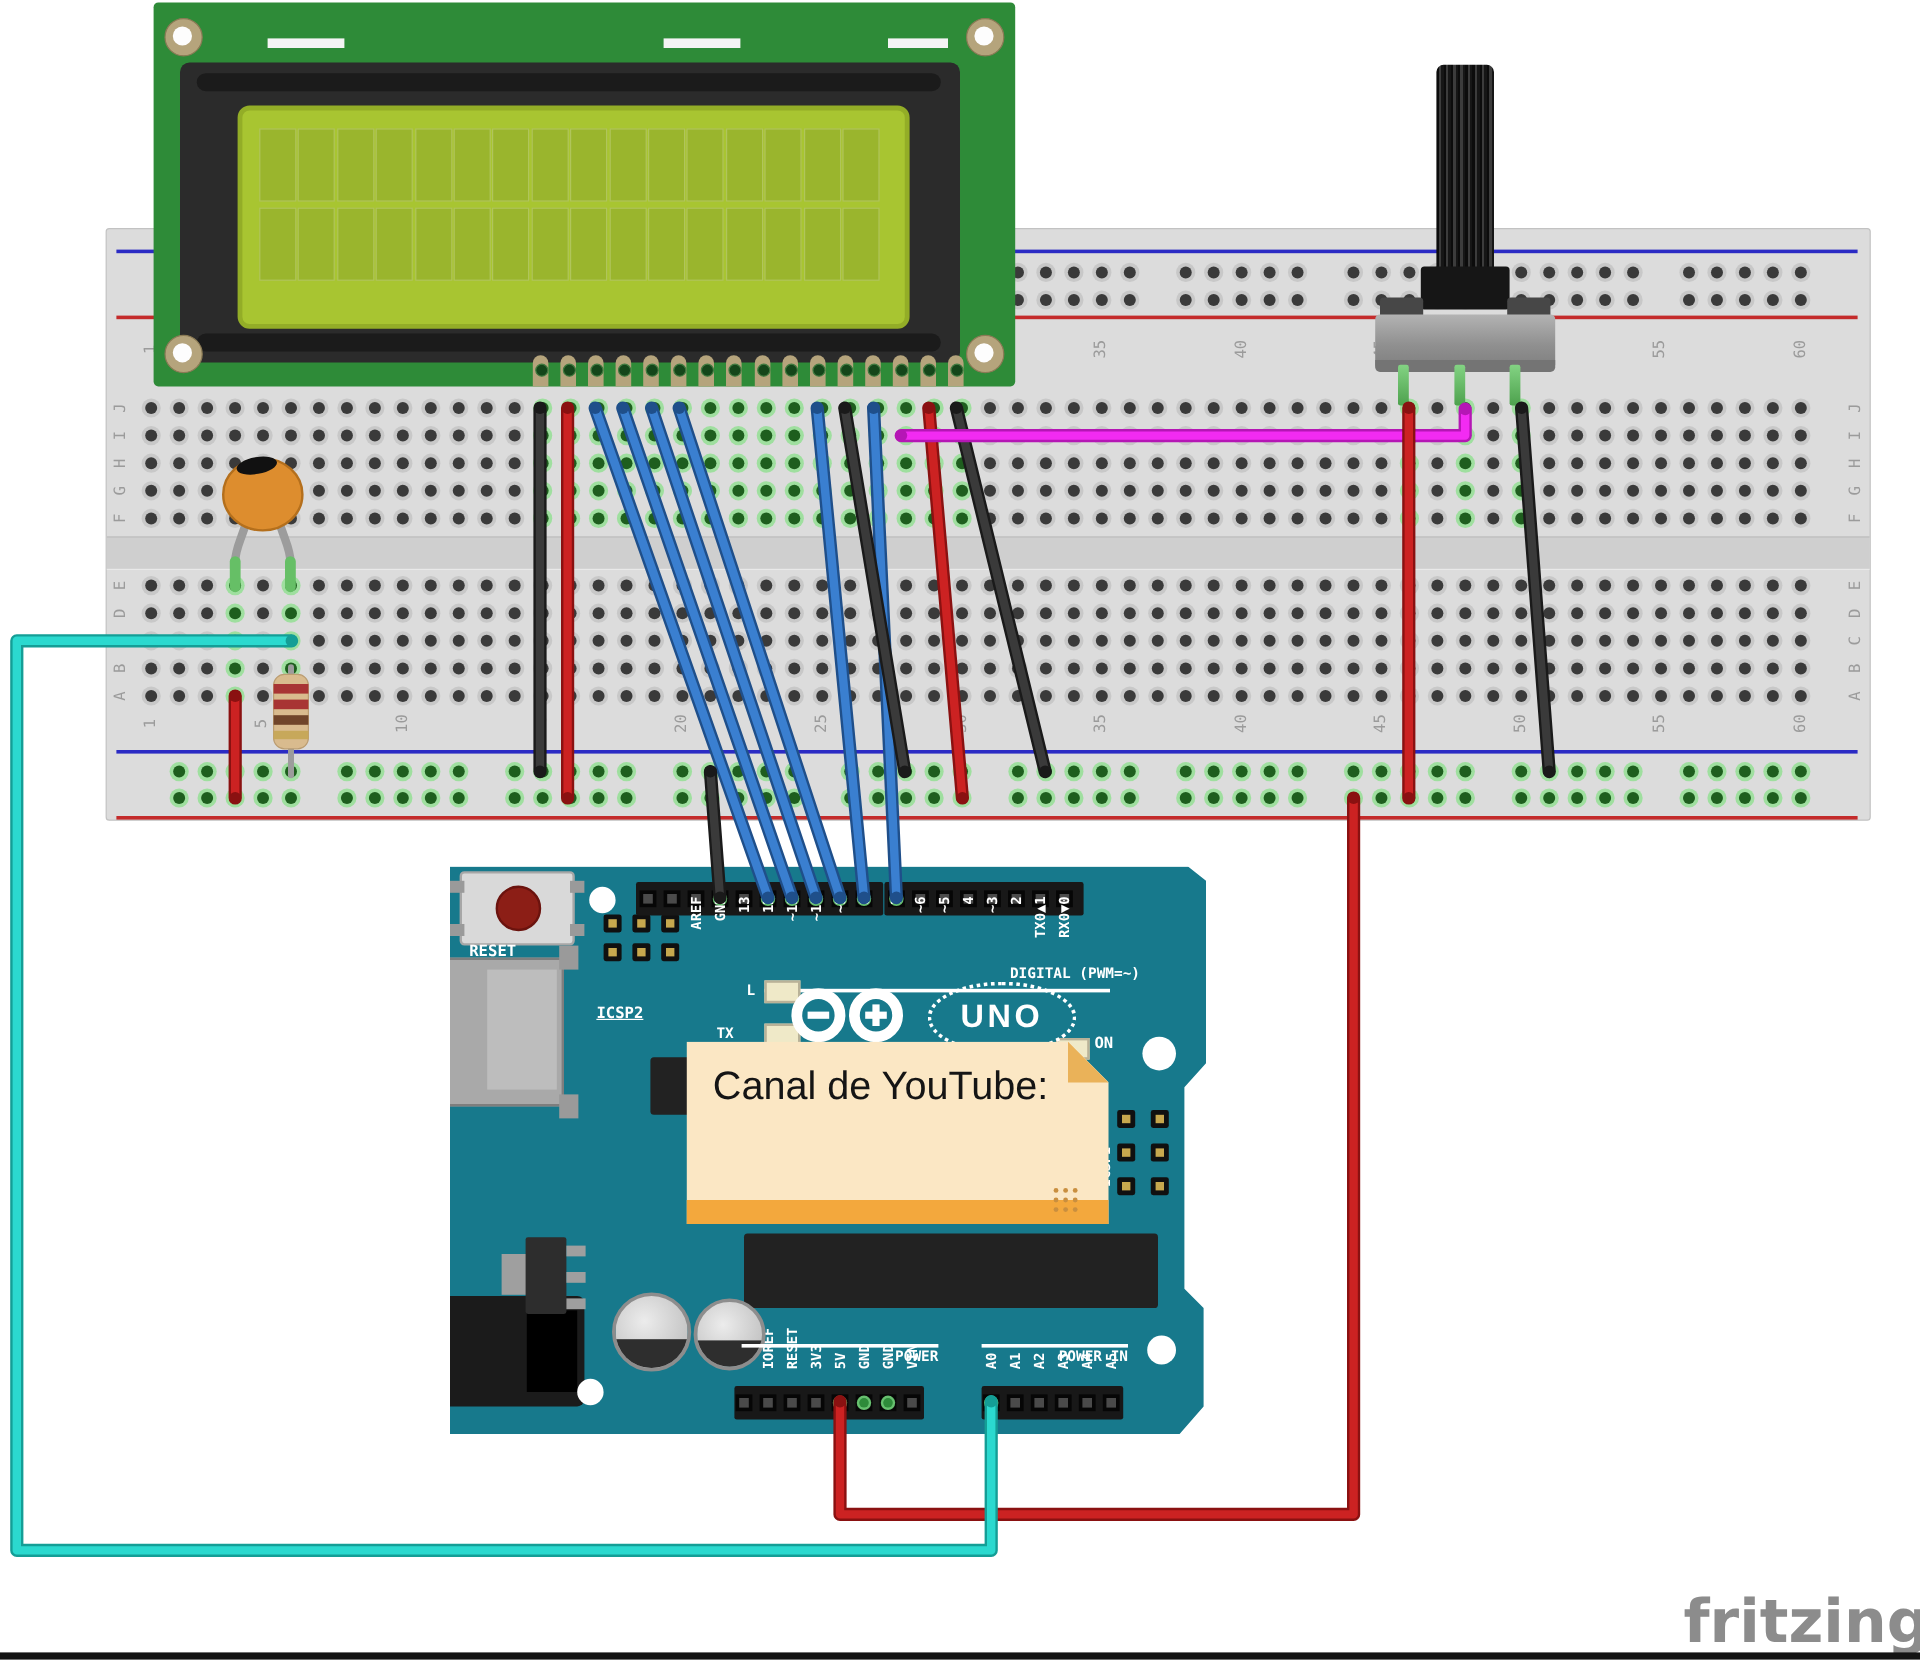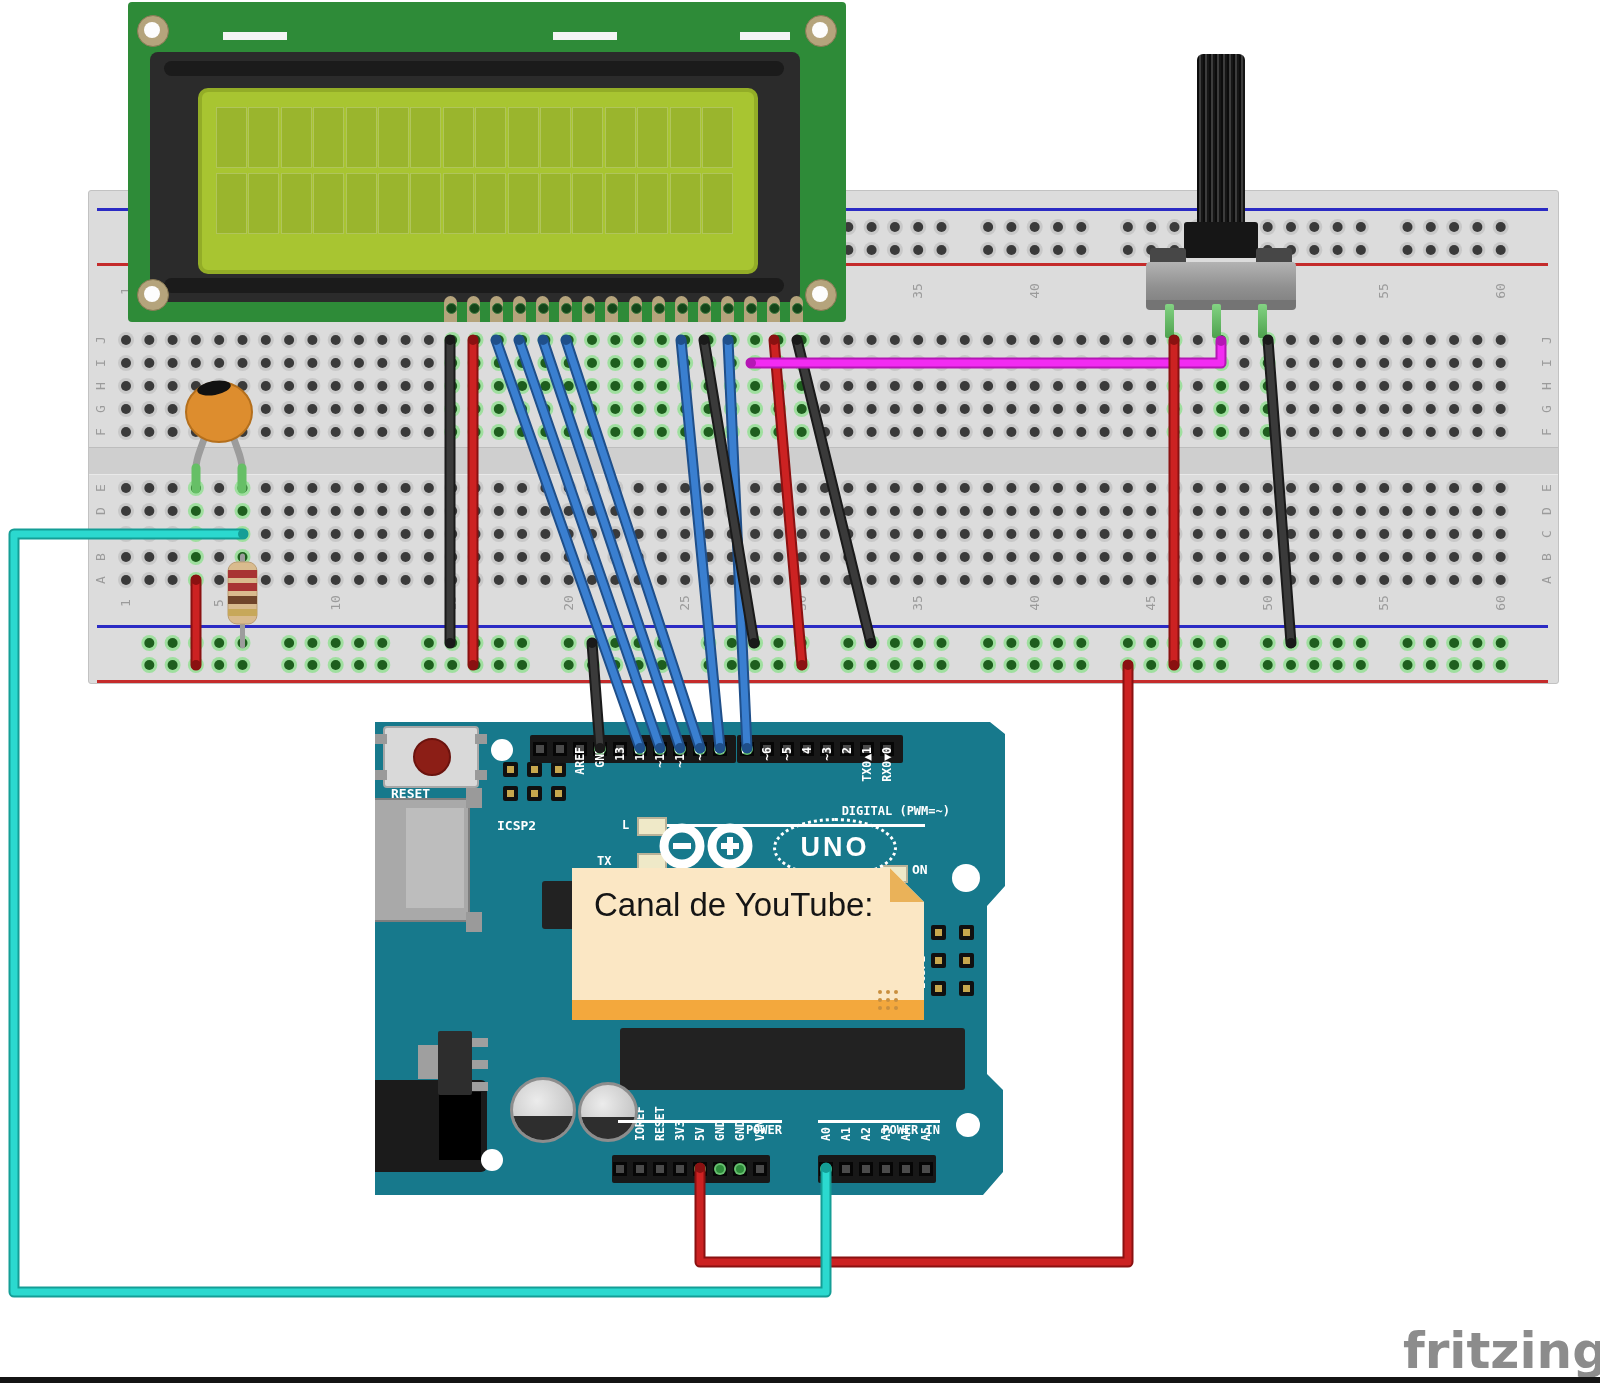--- a/index.html
+++ b/index.html
@@ -1936,21 +1936,21 @@
         <div class="icsp-pin" style="left: 128px; top: 64px;">
           <i></i>
         </div>
         <div class="icsp-pin" style="left: 152px; top: 64px;">
           <i></i>
         </div>
         <div class="icsp-pin" style="left: 176px; top: 64px;">
           <i></i>
         </div>
       </div>
-    <div class="silk" style="left:122px;top:96px;">ICSP2</div>
+    <div class="silk" style="left:122px;top:115px;text-decoration:underline;">ICSP2</div>
 
     <div class="hstrip" style="left:155px;top:13px;width:206px;height:28px;"></div>
     <div class="hstrip" style="left:362px;top:13px;width:166px;height:28px;"></div>
     <div class="hstrip" style="left:237px;top:433px;width:158px;height:28px;"></div>
     <div class="hstrip" style="left:443px;top:433px;width:118px;height:28px;"></div>
     <div id="header-pins">
         <div class="hpin" style="left: 158px; top: 20px;">
           <i></i>
         </div>
         <div class="hpin" style="left: 178px; top: 20px;">

